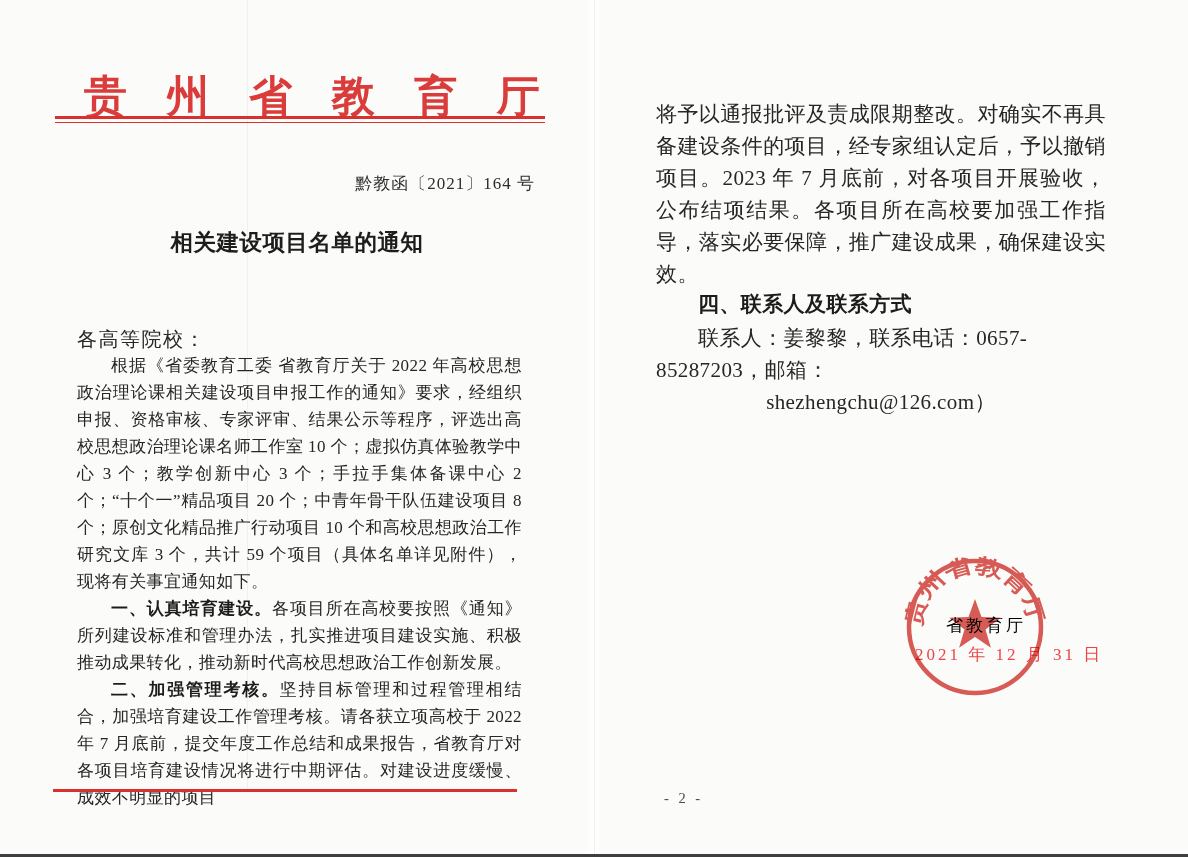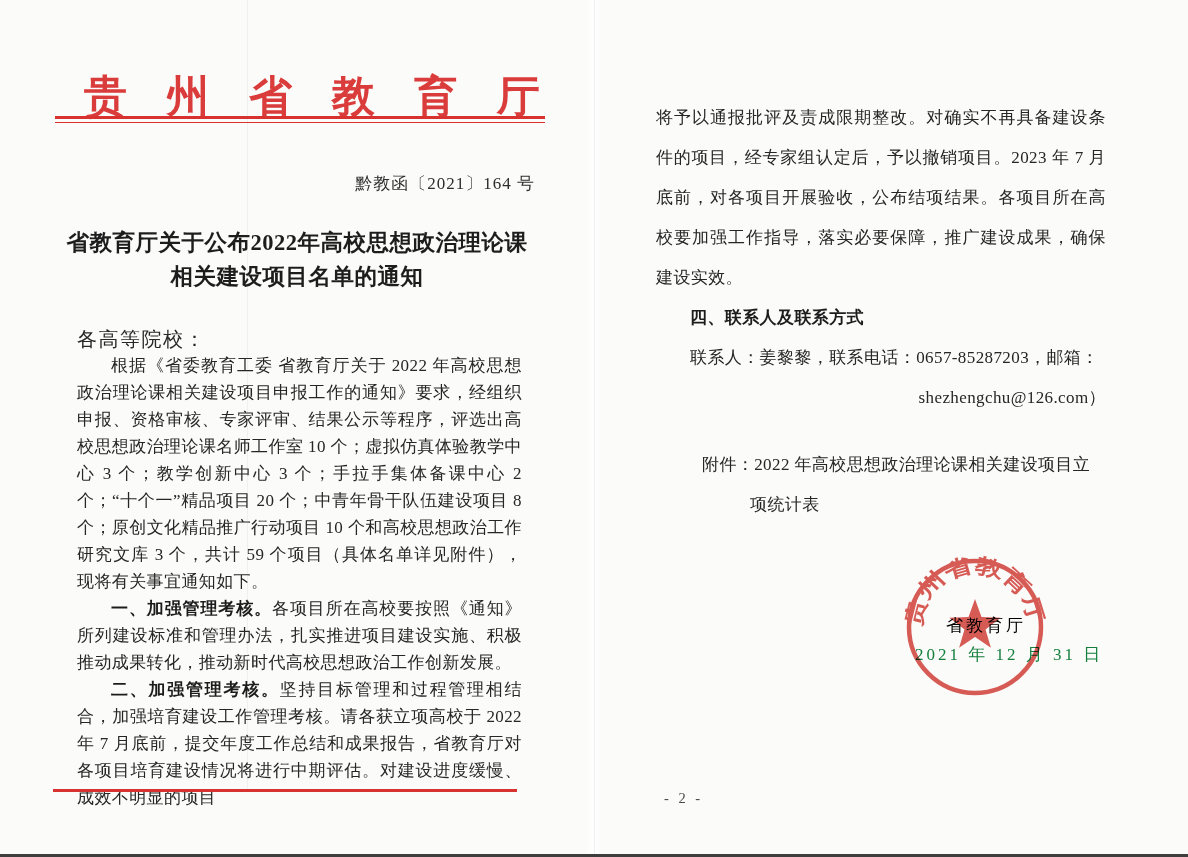--- a/index.html
+++ b/index.html
@@ -71,47 +71,47 @@
     text-align:justify; letter-spacing:0.4px;
   }
   .rule-bottom {
     position:absolute; left:53px; top:789px; width:464px; height:0;
     border-top:3.5px solid #d7322f;
   }
 
   
   .body-2 {
     position:absolute; left:62px; top:98px; width:450px;
-    font-size:17px; line-height:40px; color:#262626;
+    font-size:21px; line-height:32px; color:#262626;
     text-align:justify; letter-spacing:0.4px;
   }
   .para { text-indent:2em; }
   .para.noindent { text-indent:0; }
   b.hei {
     font-family:"Liberation Sans","DejaVu Sans",sans-serif;
     font-weight:bold; color:#1c1c1c;
   }
   .section4-heading {
     text-indent:2em;
-    font-family:Liberation Serif, serif;
+    font-family:Liberation Mono, monospace;
     font-weight:bold; color:#1c1c1c;
   }
   .contact-line1 { text-indent:2em; text-align:left; }
-  .contact-line2 { text-indent:0; text-align:right; font-family:"Liberation Serif","DejaVu Serif",serif; }
+  .contact-line2 { text-indent:0; text-align:center; font-family:"Liberation Serif","DejaVu Serif",serif; }
   .attachment-note {
     margin-top:27px; margin-left:94px; text-indent:-48px;
     text-align:left;
   }
   .signer-name {
     position:absolute; left:352px; top:614px;
     font-size:17px; color:#000000; letter-spacing:3px;
   }
   .issue-date {
     position:absolute; left:321px; top:643px;
-    font-size:17px; color:#15803d; letter-spacing:3px; white-space:nowrap;
+    font-size:17px; color:#ef4444; letter-spacing:3px; white-space:nowrap;
   }
   .official-seal {
     position:absolute; left:306px; top:552px;
     mix-blend-mode:multiply; opacity:0.88;
   }
   .page-number {
     position:absolute; left:70px; top:790px;
     font-size:14.5px; color:#4a4a4a; letter-spacing:3px;
   }
 </style>
@@ -122,51 +122,49 @@
 
   <div class="page page-1">
 
     <div class="agency-header">贵州省教育厅</div>
 
     <div class="rule-top"></div>
 
     <div class="doc-number">黔教函〔2021〕164 号</div>
 
     <div class="doc-title">
-      <div>省教育厅关于公布2022年高校思想政治理论课</div>
       <div>相关建设项目名单的通知</div>
     </div>
 
     <div class="salutation">各高等院校：</div>
 
     <div class="body-1">
       <p class="para">
         <span>根据《省委教育工委 省教育厅关于 2022 年高校思想政治理论课相关建设项目申报工作的通知》要求，经组织申报、资格审核、专家评审、结果公示等程序，评选出高校思想政治理论课名师工作室 10 个；虚拟仿真体验教学中心 3 个；教学创新中心 3 个；手拉手集体备课中心 2 个；“十个一”精品项目 20 个；中青年骨干队伍建设项目 8 个；原创文化精品推广行动项目 10 个和高校思想政治工作研究文库 3 个，共计 59 个项目（具体名单详见附件），现将有关事宜通知如下。</span>
       </p>
       <p class="para">
-        <b class="hei">一、加强管理考核。</b><span>各项目所在高校要按照《通知》所列建设标准和管理办法，扎实推进项目建设实施、积极推动成果转化，推动新时代高校思想政治工作创新发展。</span>
+        <b class="hei">一、认真培育建设。</b><span>各项目所在高校要按照《通知》所列建设标准和管理办法，扎实推进项目建设实施、积极推动成果转化，推动新时代高校思想政治工作创新发展。</span>
       </p>
       <p class="para">
         <b class="hei">二、加强管理考核。</b><span>坚持目标管理和过程管理相结合，加强培育建设工作管理考核。请各获立项高校于 2022 年 7 月底前，提交年度工作总结和成果报告，省教育厅对各项目培育建设情况将进行中期评估。对建设进度缓慢、成效不明显的项目</span>
       </p>
     </div>
 
     <div class="rule-bottom"></div>
   </div>
 
   <div class="page page-2">
 
     <div class="body-2">
       <p class="para noindent">
         <span>将予以通报批评及责成限期整改。对确实不再具备建设条件的项目，经专家组认定后，予以撤销项目。2023 年 7 月底前，对各项目开展验收，公布结项结果。各项目所在高校要加强工作指导，落实必要保障，推广建设成果，确保建设实效。</span>
       </p>
       <p class="section4-heading">四、联系人及联系方式</p>
       <div class="contact-line1">联系人：姜黎黎，联系电话：0657-85287203，邮箱：</div>
       <div class="contact-line2">shezhengchu@126.com）</div>
-      <div class="attachment-note">附件：2022 年高校思想政治理论课相关建设项目立项统计表</div>
     </div>
 
     <div class="signer-name">省教育厅</div>
 
     <div class="issue-date">2021 年 12 月 31 日</div>
 
     <svg class="official-seal" width="150" height="150" viewBox="0 0 150 150">
       <circle cx="75" cy="75" r="66" fill="none" stroke="#d6453f" stroke-width="4.5"></circle>
       <polygon fill="#d6453f" points="75,47 81.5,65.1 100.7,65.7 85.5,77.4 90.9,95.8 75,85 59.1,95.8 64.5,77.4 49.3,65.7 68.5,65.1"></polygon>
       <path id="seal-arc" d="M 21.2 79.7 A 54 54 0 1 1 128.8 79.7" fill="none" stroke="none"></path>

